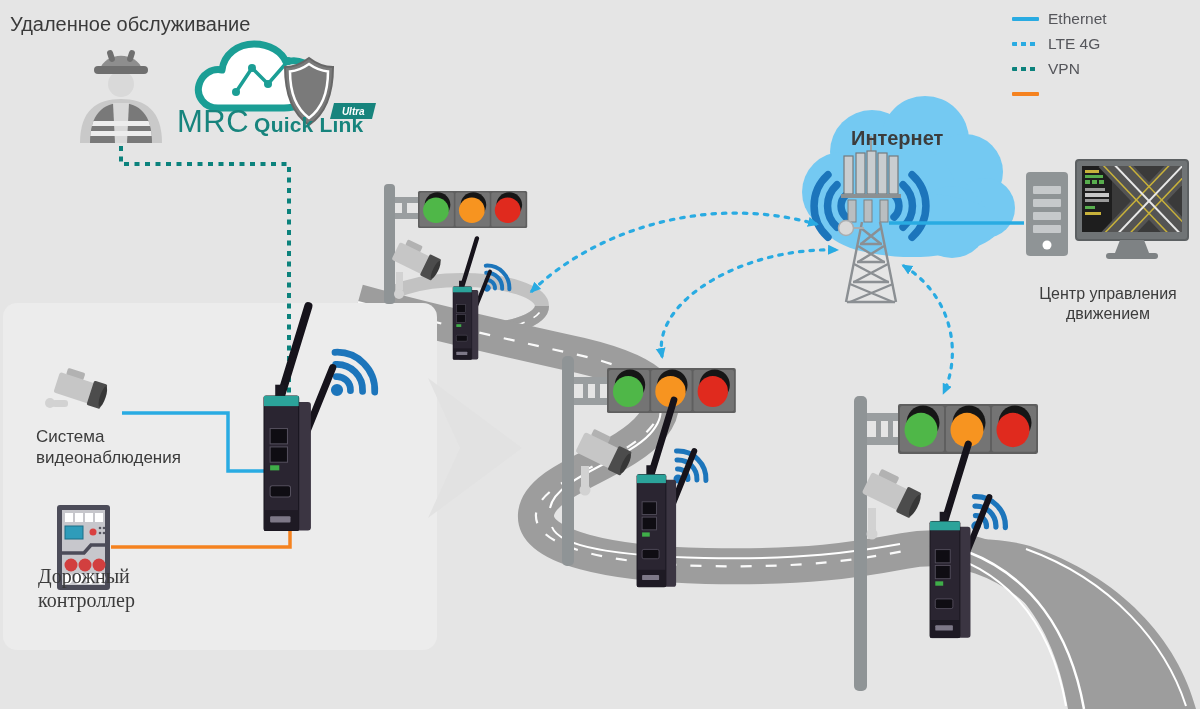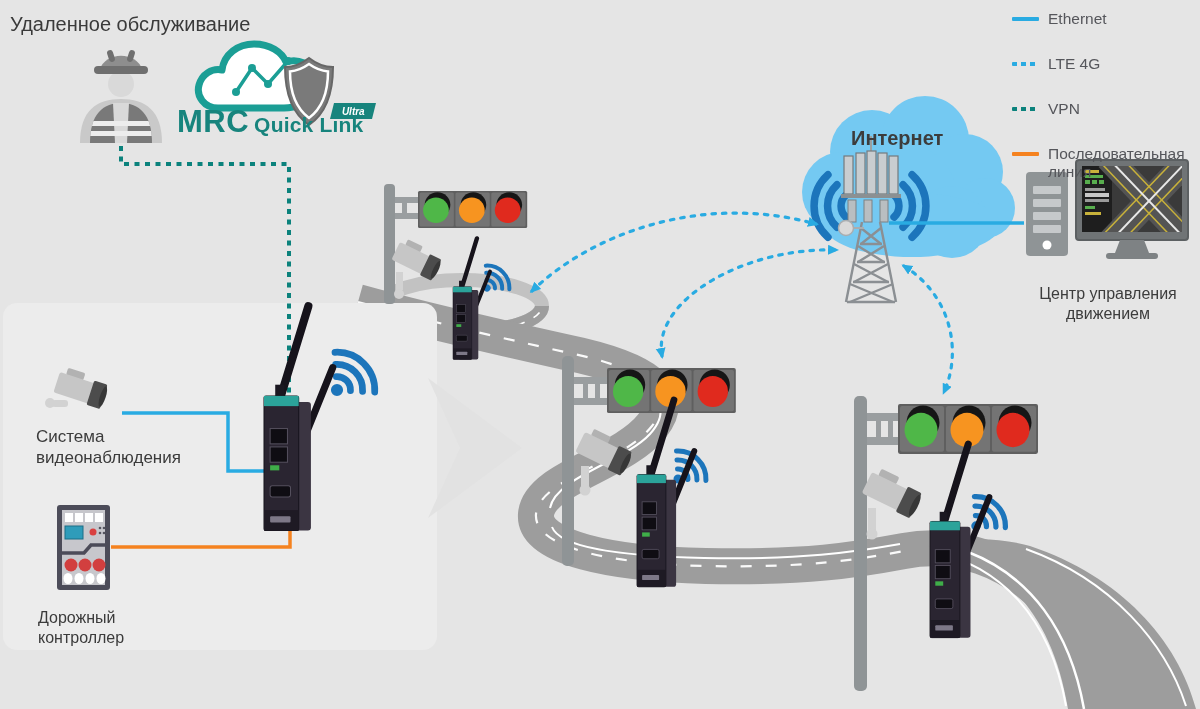--- a/index.html
+++ b/index.html
@@ -1,36 +1,36 @@
 <!DOCTYPE html>
 <html><head>
 <meta charset="utf-8">
 <style>
   html,body{margin:0;padding:0;background:#fff;}
   .stage{position:relative;width:1200px;height:709px;background:#e5e5e5;overflow:hidden;
          font-family:"Liberation Sans",sans-serif;color:#3d3d3d;}
   .stage svg{position:absolute;left:0;top:0;}
   .lbl{position:absolute;line-height:1.22;}
   .title{left:10px;top:12px;font-size:20px;color:#3a3a3a;}
-  .legend{position:absolute;left:1012px;top:10px;display:flex;flex-direction:column;gap:27px;}
+  .legend{position:absolute;left:1012px;top:10px;display:flex;flex-direction:column;gap:7px;}
   .legend-row{display:flex;align-items:flex-start;gap:9px;}
   .swatch{width:27px;height:4px;margin-top:7px;flex:0 0 auto;border-radius:1px;}
   .sw-eth{background:#29abe2;}
   .sw-lte{background:repeating-linear-gradient(90deg,#29abe2 0 5px,transparent 5px 9px);}
   .sw-vpn{background:repeating-linear-gradient(90deg,#0b827c 0 5px,transparent 5px 9px);}
   .sw-ser{background:#f5821f;}
   .legend-label{font-size:15.5px;color:#55565b;max-width:152px;}
   .internet-lbl{left:851px;top:126px;font-size:20px;font-weight:bold;color:#3c3c3c;}
   .cc-lbl{left:1018px;top:284px;width:180px;text-align:center;font-size:16px;color:#3c3c3c;}
   .cam-lbl{left:36px;top:427px;width:170px;font-size:17px;color:#3b3b3b;}
-  .ctrl-lbl{left:38px;top:608px;width:130px;font-size:16px;color:#3b3b3b;}
+  .ctrl-lbl{left:38px;top:564px;width:130px;font-size:20px;color:#3b3b3b;font-family:Liberation Serif, serif;}
   .router-cap{left:188px;top:561px;font-size:17px;color:#3b3b3b;}
   .router-model{left:188px;top:582px;font-size:17.5px;font-weight:bold;color:#2f2f2f;}
   .mrc-text{position:absolute;left:177px;top:104px;display:flex;align-items:baseline;color:#17847d;}
-  .mrc-brand{font-size:31px;font-weight:bold;letter-spacing:.5px;}
+  .mrc-brand{font-size:31px;font-weight:normal;letter-spacing:.5px;}
   .mrc-product{font-size:21px;font-weight:bold;margin-left:5px;letter-spacing:.2px;}
   .mrc-badge{position:absolute;left:332px;top:103px;width:42px;height:16px;background:#17847d;
              transform:skewX(-14deg);display:flex;align-items:center;justify-content:center;}
   .mrc-badge span{font-size:10px;font-style:italic;font-weight:bold;color:#fff;transform:skewX(14deg);}
 </style>
 </head>
 <body>
 
 <div class="stage">
 
@@ -307,21 +307,20 @@
   <div class="legend-row">
     <span class="swatch sw-lte"></span>
     <span class="legend-label">LTE 4G</span>
   </div>
   <div class="legend-row">
     <span class="swatch sw-vpn"></span>
     <span class="legend-label">VPN</span>
   </div>
   <div class="legend-row">
     <span class="swatch sw-ser"></span>
-    <span class="legend-label">Последовательная линия</span>
   </div>
 </div>
 
 <div class="mrc-text">
   <span class="mrc-brand">MRC</span>
   <span class="mrc-product">Quick Link</span>
 </div>
 <div class="mrc-badge">
   <span>Ultra</span>
 </div>

